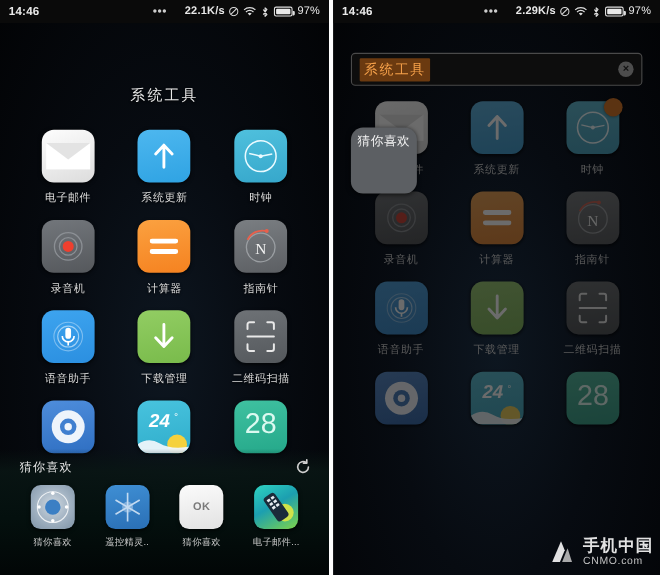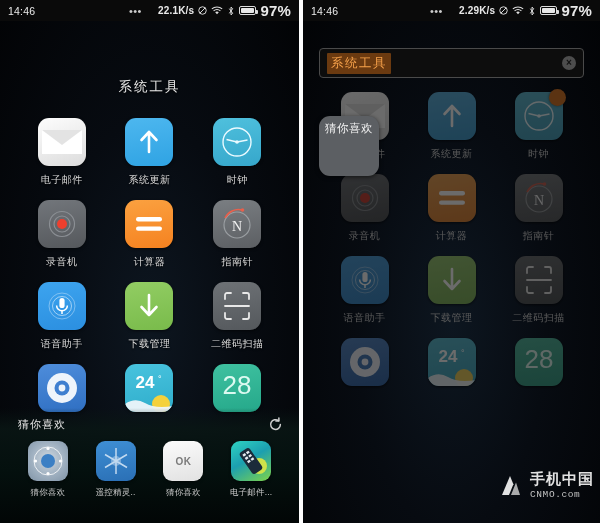--- a/index.html
+++ b/index.html
@@ -13,30 +13,30 @@
 
   
   .panel{ position:relative; width:299px; height:523px; overflow:hidden;
           background:radial-gradient(ellipse at 50% 62%, #0d1620 0%, #070b11 45%, #020305 100%); }
   .panel.right{ width:297px; }
   .divider{ width:4px; height:523px; background:#fdfdfd; }
 
   
   .statusbar{ height:21px; background:#0a0a0a; display:flex; align-items:center;
               padding:0 8px; color:#e9e9e9; font-size:10px; letter-spacing:.2px; }
-  .sb-time{ font-weight:normal; font-size:10.5px; }
+  .sb-time{ font-weight:bold; font-size:10.5px; }
   .sb-right{ margin-left:auto; display:flex; align-items:center; gap:4px; }
   .sb-dots{ letter-spacing:.5px; font-size:11px; color:#ccc; line-height:6px; }
   .sb-net{ font-weight:bold; font-size:10px;margin-left:12px; }
   .ic{ display:inline-block; }
   .ic svg{ display:block; }
   .batt{ width:17px; height:9px; border:1px solid #ddd; border-radius:2px; position:relative; }
   .batt:after{ content:""; position:absolute; right:-3px; top:2.5px; width:2px; height:4px; background:#ddd; border-radius:0 1px 1px 0; }
   .batt i{ position:absolute; left:1px; top:1px; bottom:1px; width:13px; background:#e8e8e8; border-radius:1px; }
-  .sb-pct{ font-weight:bold; font-size:15px;text-align:right; }
+  .sb-pct{ font-weight:normal; font-size:10px;text-align:right; }
 
   
   .folder-title{ text-align:center; color:#e8e8e8; font-size:13.5px; margin-top:57px;
                  letter-spacing:2px; text-shadow:0 1px 2px #000; }
 
   .grid{ margin-top:22px; padding:0 18px; display:grid;
          grid-template-columns:repeat(3,1fr); row-gap:13px; }
   .cell{ display:flex; flex-direction:column; align-items:center; }
   .icon{ width:48px; height:48px; border-radius:11px; position:relative; overflow:hidden;
          box-shadow:0 1px 3px rgba(0,0,0,.6); }
@@ -52,21 +52,21 @@
 
   .ic-update{ background:linear-gradient(170deg,#4db7ef,#2fa3e3); display:flex; align-items:center; justify-content:center; }
   .ic-clock{ background:linear-gradient(170deg,#4fc0dd,#36a7cb); display:flex; align-items:center; justify-content:center; }
   .ic-rec{ background:linear-gradient(170deg,#72767b,#55585c); display:flex; align-items:center; justify-content:center; }
   .ic-calc{ background:linear-gradient(170deg,#fba140,#f58220); display:flex; align-items:center; justify-content:center; }
   .ic-comp{ background:linear-gradient(170deg,#7a7e82,#5c5f63); display:flex; align-items:center; justify-content:center; }
   .ic-voice{ background:linear-gradient(170deg,#3da4ef,#2b8fe0); display:flex; align-items:center; justify-content:center; }
   .ic-down{ background:linear-gradient(170deg,#92cd63,#79bb4b); display:flex; align-items:center; justify-content:center; }
   .ic-qr{ background:linear-gradient(170deg,#6e7276,#54585c); display:flex; align-items:center; justify-content:center; }
   .ic-nav{ background:linear-gradient(170deg,#4e8ddb,#2f6fc2); display:flex; align-items:center; justify-content:center; }
-  .ic-weather{ background:linear-gradient(170deg,#48c3de,#2fadcb); }
+  .ic-weather{ background:linear-gradient(170deg,#48c3de,#2fadcb);font-style:italic; }
   .ic-cal{ background:linear-gradient(170deg,#3fc1a0,#25a88a); }
 
   
   .badge{ position:absolute; right:-3px; top:-3px; width:17px; height:17px; border-radius:50%;
           background:#f4740d; box-shadow:0 0 3px rgba(0,0,0,.5); }
 
   
   .rec{ position:absolute; left:0; right:0; bottom:0; height:115px;
         background:linear-gradient(180deg, rgba(11,22,20,.0) 0%, rgba(9,22,20,.85) 18%, #04100e 55%, #020606 100%); }
   .rec-head{ display:flex; align-items:center; padding:9px 16px 0 18px; }
@@ -96,21 +96,21 @@
   .dim .icon, .dim .ricon{ filter:brightness(.42) saturate(.75); }
   .dim .ilabel, .dim .rlabel, .dim .rec-title{ color:#5a5a5a; text-shadow:none; }
   .dim .grid{ margin-top:14px; }
 
   .suggest{ position:absolute; left:16px; top:116px; width:60px; height:60px;
             border-radius:11px; background:#5c5f63; display:flex; justify-content:center;
             padding-top:5px; box-shadow:0 1px 4px rgba(0,0,0,.6); }
   .suggest span{ color:#f2f2f2; font-size:11.5px; letter-spacing:.5px; }
 
   
-  .wm{ position:absolute; right:6px; bottom:24px; display:flex; align-items:flex-end; gap:4px; opacity:.93;font-family:Liberation Mono, monospace; }
+  .wm{ position:absolute; right:6px; bottom:8px; display:flex; align-items:flex-end; gap:4px; opacity:.93; }
   .wm-mark{ width:26px; height:26px; position:relative; }
   .wm-txt{ display:flex; flex-direction:column; line-height:1; }
   .wm-cn{ color:#f2f2f2; font-size:15px; font-weight:bold; letter-spacing:1px; }
   .wm-en{ color:#cfcfcf; font-size:9.5px; letter-spacing:.6px; margin-top:2px; }
 </style>
 </head>
 <body>
 
 <div class="stage">
 

